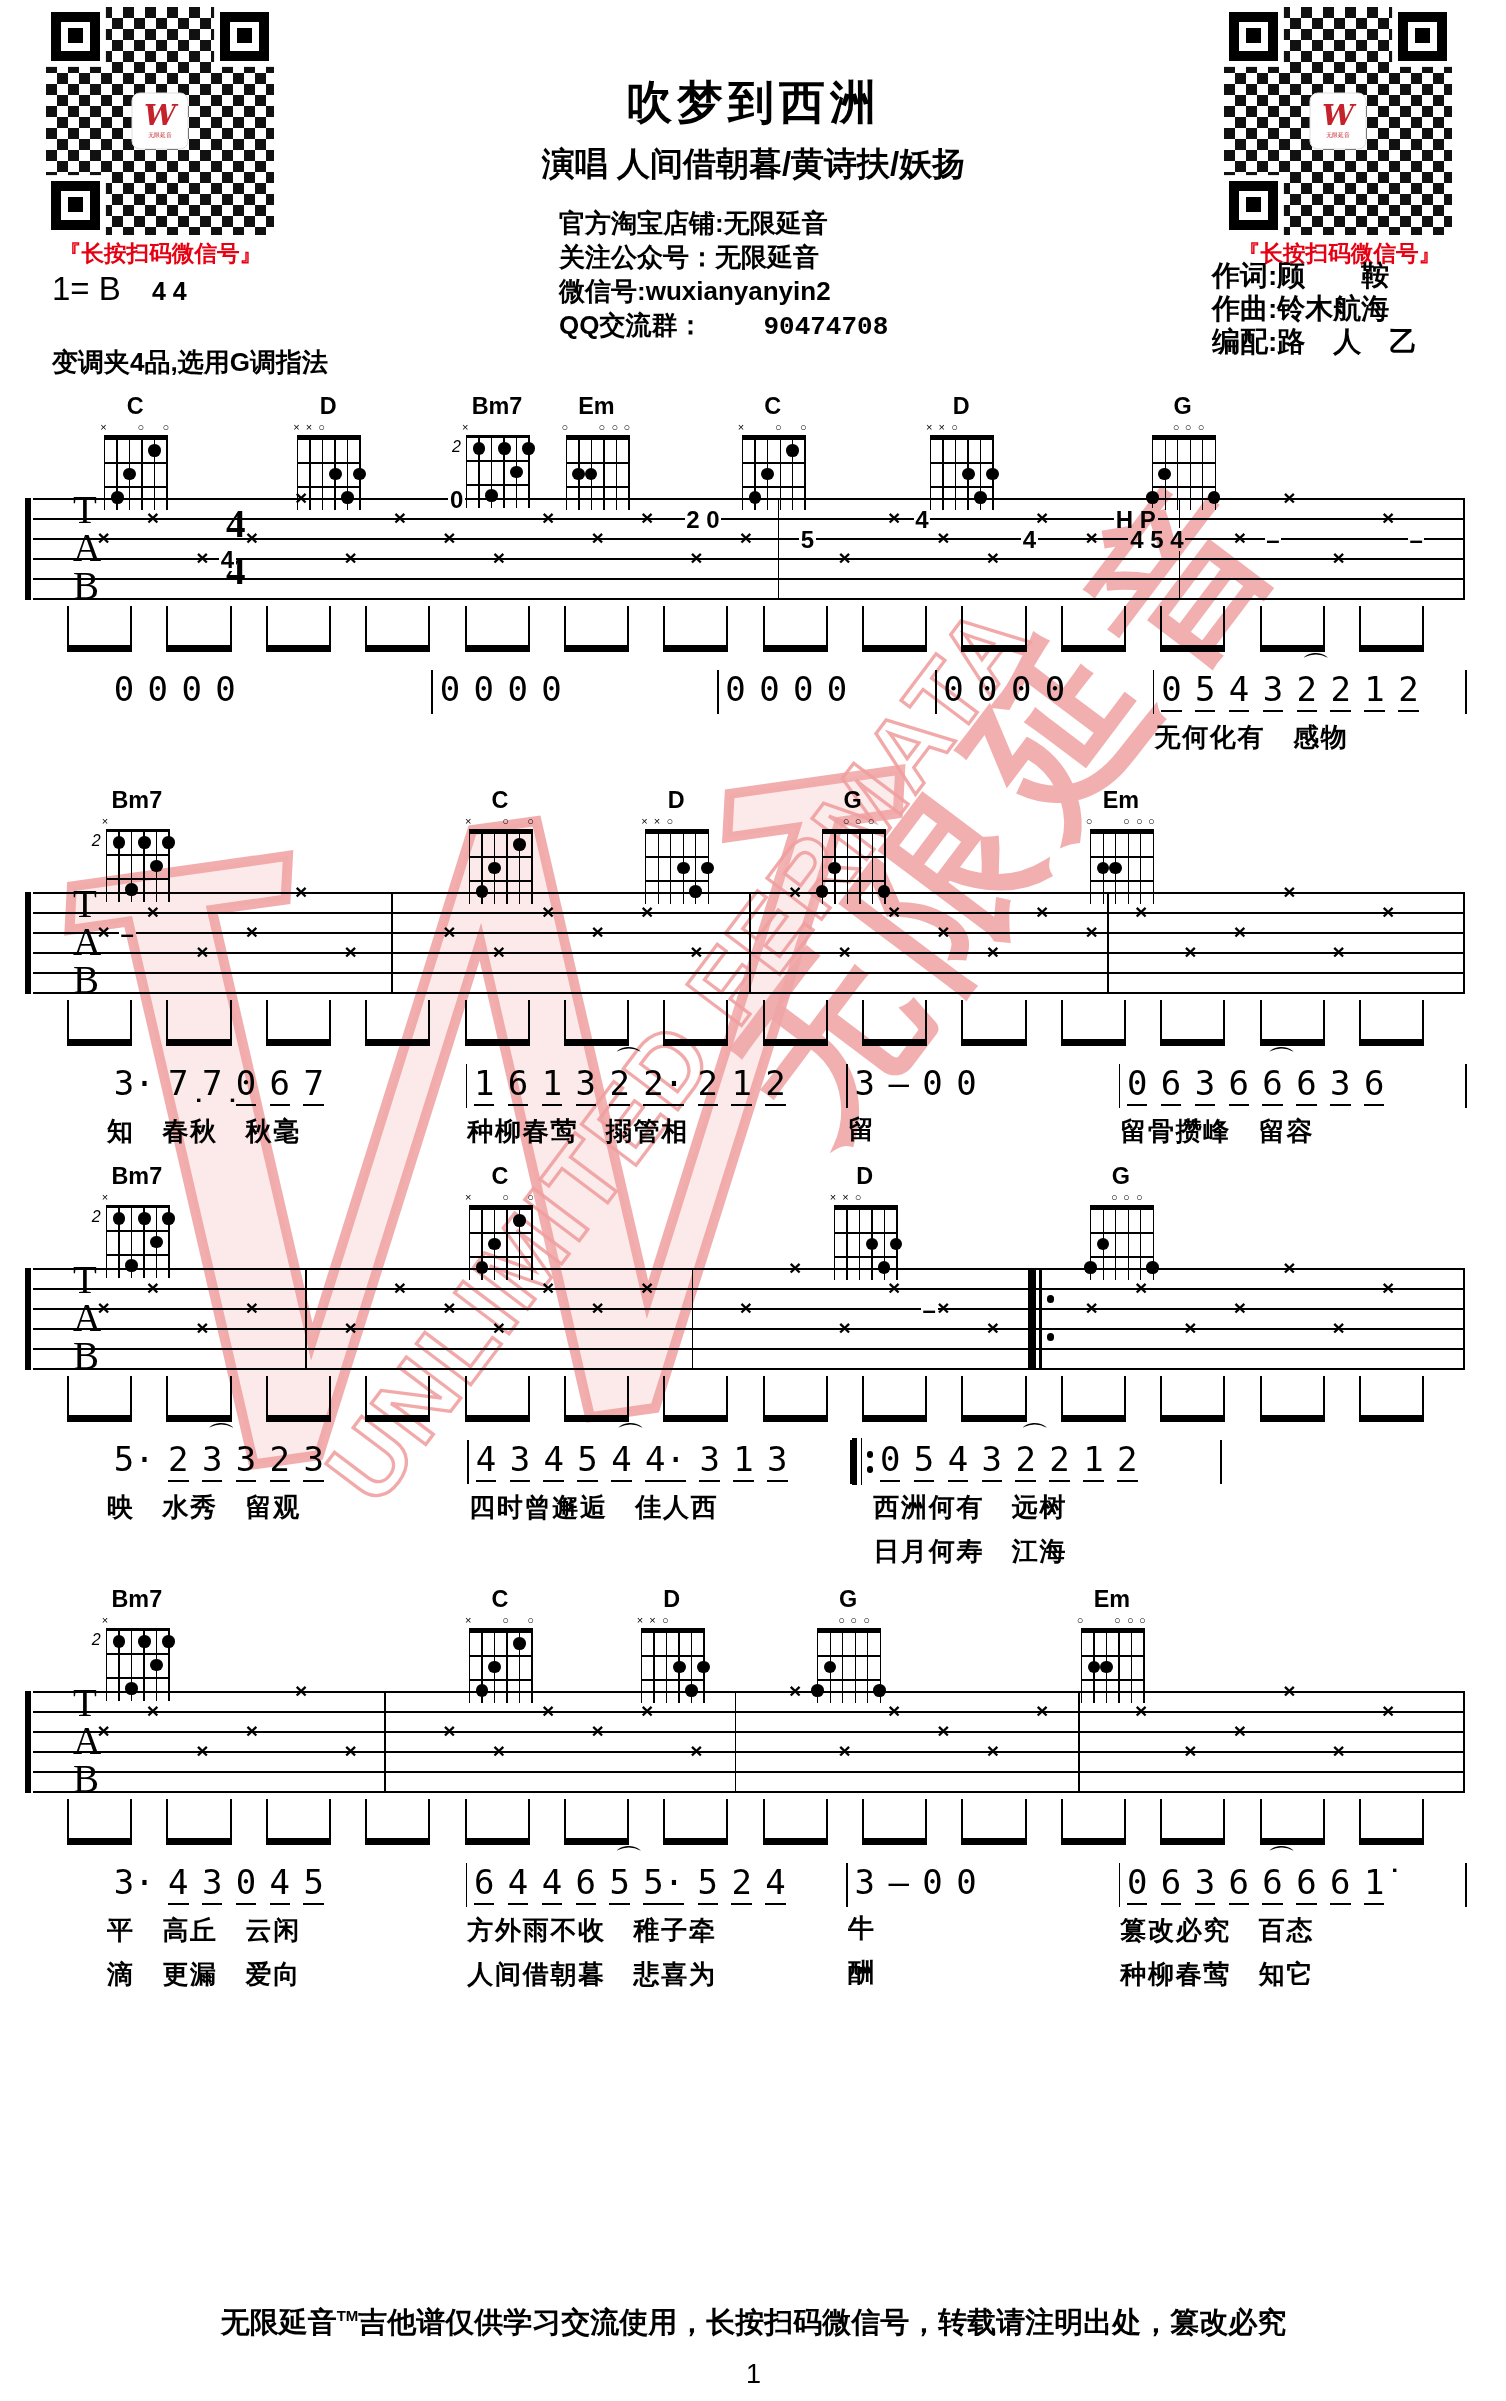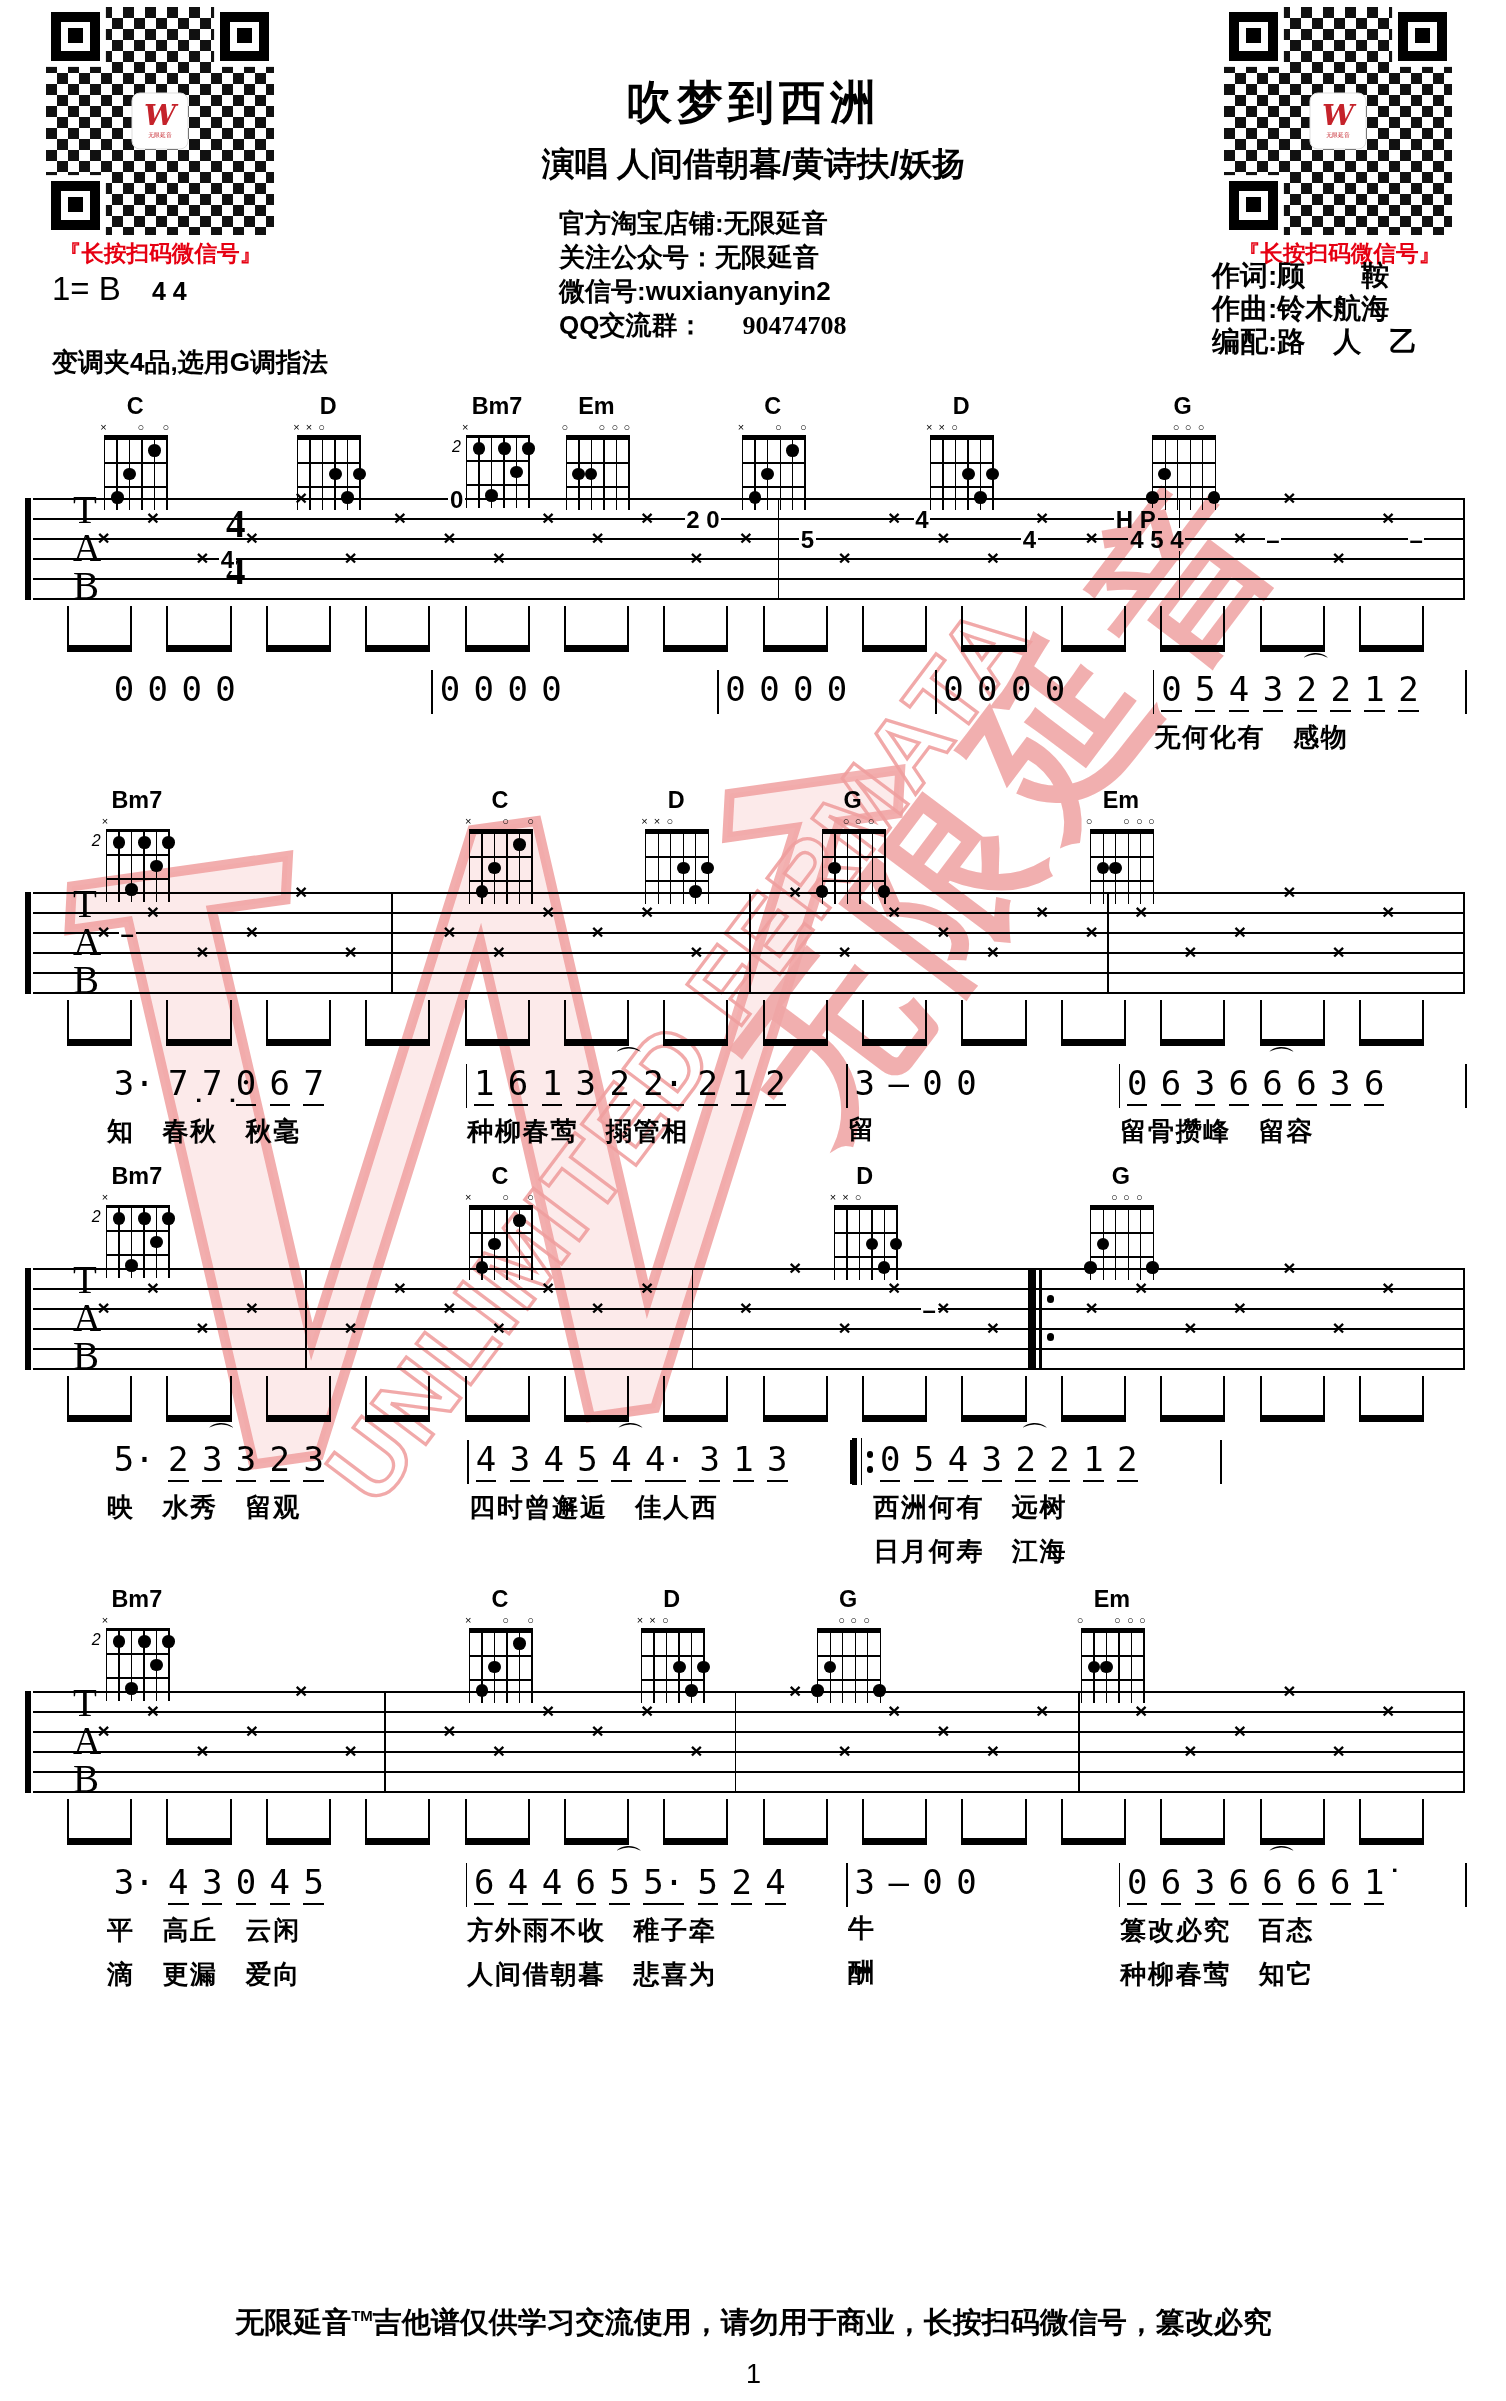--- a/index.html
+++ b/index.html
@@ -13,21 +13,21 @@
   .qr .f-tl{left:5px;top:5px}.qr .f-tr{right:5px;top:5px}.qr .f-bl{left:5px;bottom:5px}
   .qr .logo{position:absolute;left:50%;top:50%;transform:translate(-50%,-50%);width:55px;height:55px;
             background:#fff;border:1.7px solid #ddd;border-radius:8.4px;text-align:center;}
   .qr .logo b{font-family:"DejaVu Serif",serif;font-style:italic;font-size:28.5px;color:#c5232b;line-height:42px;}
   .qr .logo span{display:block;font-size:5.9px;color:#c5232b;letter-spacing:0;margin-top:-5px;}
   .qr-caption{position:absolute;width:251px;text-align:center;color:#e60012;
               font-family:"Liberation Serif",serif;font-weight:bold;font-size:22.6px;}
   .title{position:absolute;left:0;top:72px;width:100%;text-align:center;font-size:46px;font-weight:bold;letter-spacing:5px;}
   .singer{position:absolute;left:0;top:142px;width:100%;text-align:center;font-size:33px;font-weight:bold;}
   .metacol{position:absolute;left:559px;top:206px;font-size:26px;font-weight:bold;line-height:34px;}
-  .metacol .qqnum{display:inline-block;margin-left:39px;font-family:Liberation Serif, serif;}
+  .metacol .qqnum{display:inline-block;margin-left:60px;font-family:Liberation Mono, monospace;}
   .keyblock{position:absolute;left:52px;top:270px;font-size:33px;}
   .keyblock .frac{display:inline-block;vertical-align:middle;margin-left:22px;text-align:center;font-size:25px;font-weight:bold;line-height:25px;}
   .keyblock .frac .bar{border-top:2.5px solid #000;margin:1.7px 0;}
   .capo{position:absolute;left:52px;top:345px;font-size:26px;font-weight:bold;}
   .credits{position:absolute;left:1212px;top:259px;font-size:28px;font-weight:bold;line-height:33px;white-space:nowrap;}
   
   .system{position:absolute;left:0;width:100%;height:393px;}
   .chord{position:absolute;top:0;width:75px;}
   .chord .cname{text-align:center;font-size:23.4px;font-weight:bold;font-family:"Liberation Sans",sans-serif;margin-left:-3.3px;}
   .chord .markers{position:relative;height:13.4px;width:64px;margin:1.7px 0 0 5px;}
@@ -743,17 +743,17 @@
       </div>
     </div>
 
   <div class="wm">
     <div class="wmw">W</div>
     <div class="wmcn">无限延音</div>
     <div class="wmen">UNLIMITED FERMATA</div>
   </div>
 
   <div class="license">
-    <span>无限延音</span><sup>TM</sup><span>吉他谱仅供学习交流使用，请勿用于商业，长按扫码微信号，篡改必究</span>
+    <span>无限延音</span><sup>TM</sup><span>吉他谱仅供学习交流使用，长按扫码微信号，转载请注明出处，篡改必究</span>
   </div>
   <div class="pagenum">1</div>
 </div>
 
 
 </body></html>

